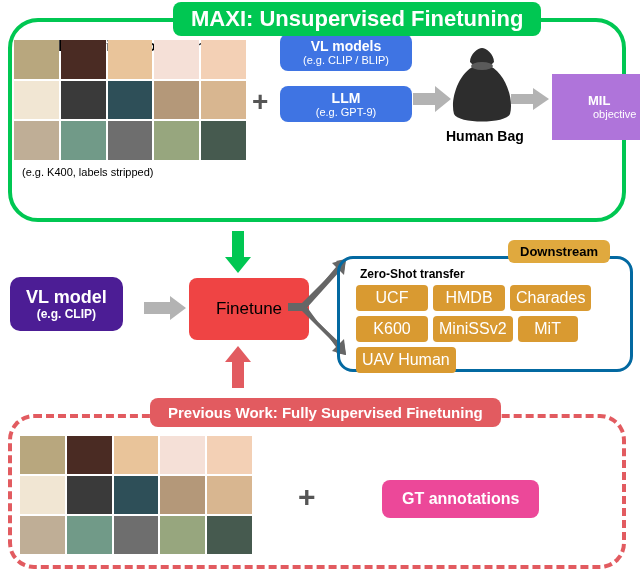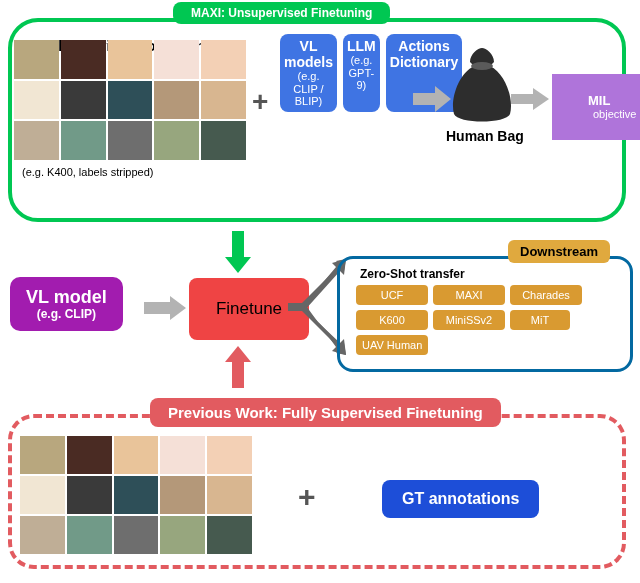--- a/index.html
+++ b/index.html
@@ -1,82 +1,82 @@
 <!DOCTYPE html>
 <html><head>
 <meta charset="utf-8">
 <style>
   * { box-sizing: border-box; margin: 0; padding: 0; }
   body { font-family: Arial, Helvetica, sans-serif; width: 640px; height: 583px; position: relative; background: #fff; font-size: 12px; }
 
   
-  .top-title { position: absolute; left: 173px; top: 2px; background: #00c752; color: #fff; font-weight: bold; font-size: 12px; padding: 4px 18px; border-radius: 8px; z-index: 3; }
+  .top-title { position: absolute; left: 173px; top: 2px; background: #00c752; color: #fff; font-weight: bold; font-size: 22px; padding: 4px 18px; border-radius: 8px; z-index: 3; }
   .green-box { position: absolute; left: 8px; top: 18px; width: 618px; height: 204px; border: 4px solid #00c752; border-radius: 30px; padding: 14px 12px 10px 12px; }
   .unlabeled-title { font-weight: bold; font-size: 14px; margin-left: 4px; margin-top: 2px; }
   .thumbs { position: absolute; left: 14px; top: 40px; width: 232px; height: 120px; display: grid; grid-template-columns: repeat(5,1fr); grid-template-rows: repeat(3,1fr); gap: 2px; }
   .thumbs div { background: #777; }
   .thumbs div:nth-child(1){background:#b8a77e} .thumbs div:nth-child(2){background:#4a2b23}
   .thumbs div:nth-child(3){background:#e9c49a} .thumbs div:nth-child(4){background:#f5e0d7}
   .thumbs div:nth-child(5){background:#f3d0b5} .thumbs div:nth-child(6){background:#f1e6d3}
   .thumbs div:nth-child(7){background:#3a3a3a} .thumbs div:nth-child(8){background:#2e4f58}
   .thumbs div:nth-child(9){background:#b49879} .thumbs div:nth-child(10){background:#d8b690}
   .thumbs div:nth-child(11){background:#bfae96} .thumbs div:nth-child(12){background:#719a88}
   .thumbs div:nth-child(13){background:#6e6e6e} .thumbs div:nth-child(14){background:#97a67e}
   .thumbs div:nth-child(15){background:#465a4f}
   .unlabeled-caption { position: absolute; left: 22px; top: 166px; font-size: 11px; }
 
   .plus1 { position: absolute; left: 252px; top: 86px; font-size: 28px; color: #555; font-weight: bold; }
 
-  .blue-stack { position: absolute; left: 280px; top: 34px; width: 132px; display: flex; flex-direction: row; gap: 6px; justify-content: space-between; }
+  .blue-stack { position: absolute; left: 280px; top: 34px; width: 132px; display: flex; flex-direction: column; gap: 15px; justify-content: space-between; }
   .blue-pill { background: #3f74e3; color: #fff; border-radius: 8px; text-align: center; padding: 4px 4px; font-weight: bold; font-size: 14px; line-height: 1.15; }
   .blue-pill .sub { font-weight: normal; font-size: 11px; display:block; }
 
   .gray-arrow1 { position: absolute; left: 413px; top: 86px; width: 38px; height: 26px; }
   .gray-arrow2 { position: absolute; left: 511px; top: 88px; width: 38px; height: 22px; }
 
   .bag { position: absolute; left: 450px; top: 48px; width: 64px; height: 76px; }
   .bag-label { position: absolute; left: 446px; top: 128px; font-weight: bold; font-size: 14px; }
 
   .mil { position: absolute; left: 552px; top: 74px; background: #af74da; color: #fff; font-weight: bold; font-size: 13px; text-align: center; padding: 20px 10px; border-radius: 0; line-height: 1.1; }
   .mil .sub2 { font-weight: normal; font-size: 11px; display:block;margin-left:31px; }
 
   
-  .vl-big { position: absolute; left: 10px; top: 277px; background: #a21caf; color: #fff; border-radius: 10px; text-align: center; font-weight: bold; font-size: 18px; padding: 10px 16px; line-height: 1.15; }
+  .vl-big { position: absolute; left: 10px; top: 277px; background: #4c1d95; color: #fff; border-radius: 10px; text-align: center; font-weight: bold; font-size: 18px; padding: 10px 16px; line-height: 1.15; }
   .vl-big .sub { font-size: 12px; display:block; }
 
   .arrow-r1 { position: absolute; left: 144px; top: 296px; width: 42px; height: 24px; }
   .finetune { position: absolute; left: 189px; top: 278px; background: #ef4444; color: #000; width: 120px; height: 62px; border-radius: 8px; display:flex; align-items:center; justify-content:center; font-size: 17px; }
   .green-down { position: absolute; left: 225px; top: 231px; width: 26px; height: 42px; }
   .red-up    { position: absolute; left: 225px; top: 346px; width: 26px; height: 42px; }
 
   .fork { position: absolute; left: 288px; top: 259px; width: 58px; height: 96px; }
 
   .downstream-tag { position: absolute; left: 508px; top: 240px; background: #e0a93e; color: #000; font-weight: bold; font-size: 13px; padding: 4px 12px; border-radius: 6px; z-index: 2; }
   .yellow-box { position: absolute; left: 337px; top: 256px; width: 296px; height: 116px; border: 3px solid #0369a1; border-radius: 16px; padding: 6px 16px; }
   .zs-title { font-weight: bold; font-size: 12px; margin: 2px 0 4px 4px; }
   .fs-title { font-weight: bold; font-size: 12px; margin: 4px 0 0 4px; }
   .ds-grid { display: flex; flex-wrap: wrap; gap: 5px; margin-bottom: 2px; }
-  .ds { background: #d99a31; color: #fff; font-size: 11px; padding: 4px 6px; border-radius: 4px; text-align: center; flex: 0 0 auto; min-width: 72px; }
+  .ds { background: #d99a31; color: #fff; font-size: 16px; padding: 4px 6px; border-radius: 4px; text-align: center; flex: 0 0 auto; min-width: 72px; }
   .ds.small { min-width: 60px; }
 
   
   .red-title { position: absolute; left: 150px; top: 398px; background: #e25b60; color: #fff; font-weight: bold; font-size: 15px; padding: 6px 18px; border-radius: 8px; z-index: 3; }
   .red-box { position: absolute; left: 8px; top: 414px; width: 618px; height: 155px; border: 4px dashed #e25b60; border-radius: 26px; }
   .thumbs2 { position: absolute; left: 20px; top: 436px; width: 232px; height: 118px; display: grid; grid-template-columns: repeat(5,1fr); grid-template-rows: repeat(3,1fr); gap: 2px; }
   .thumbs2 div { background: #777; }
   .thumbs2 div:nth-child(1){background:#b8a77e} .thumbs2 div:nth-child(2){background:#4a2b23}
   .thumbs2 div:nth-child(3){background:#e9c49a} .thumbs2 div:nth-child(4){background:#f5e0d7}
   .thumbs2 div:nth-child(5){background:#f3d0b5} .thumbs2 div:nth-child(6){background:#f1e6d3}
   .thumbs2 div:nth-child(7){background:#3a3a3a} .thumbs2 div:nth-child(8){background:#2e4f58}
   .thumbs2 div:nth-child(9){background:#b49879} .thumbs2 div:nth-child(10){background:#d8b690}
   .thumbs2 div:nth-child(11){background:#bfae96} .thumbs2 div:nth-child(12){background:#719a88}
   .thumbs2 div:nth-child(13){background:#6e6e6e} .thumbs2 div:nth-child(14){background:#97a67e}
   .thumbs2 div:nth-child(15){background:#465a4f}
   .plus2 { position: absolute; left: 298px; top: 480px; font-size: 30px; color: #555; font-weight: bold; }
-  .gt { position: absolute; left: 382px; top: 480px; background: #1d4ed8; color: #fff; font-weight: bold; font-size: 16px; padding: 10px 20px; border-radius: 8px; }
+  .gt { position: absolute; left: 382px; top: 480px; background: #ec4899; color: #fff; font-weight: bold; font-size: 16px; padding: 10px 20px; border-radius: 8px; }
 
   svg { display:block; }
 </style>
 </head>
 <body>
 
 <div class="top-title">MAXI: Unsupervised Finetuning</div>
 <div class="green-box">
   <div class="unlabeled-title">Unlabeled video collection</div>
 </div>
@@ -101,23 +101,20 @@
 <div class="plus1">+</div>
 
 <div class="blue-stack">
   <div class="blue-pill">
     <span>VL models</span>
     <span class="sub">(e.g. CLIP / BLIP)</span>
   </div>
   <div class="blue-pill">
     <span>LLM</span>
     <span class="sub">(e.g. GPT-9)</span>
-  </div>
-  <div class="blue-pill">
-    <span>Actions Dictionary</span>
   </div>
 </div>
 
 <svg class="gray-arrow1" viewBox="0 0 38 26">
     <path d="M0 7 L22 7 L22 0 L38 13 L22 26 L22 19 L0 19 Z" fill="#b3b3b3"></path>
   </svg>
 <svg class="bag" viewBox="0 0 64 76">
   <path d="M20 14 C20 6 28 0 32 0 C36 0 44 6 44 14 L40 18 C56 26 64 52 60 66 C56 76 8 76 4 66 C0 52 8 26 24 18 Z" fill="#2d2d2d"></path>
   <ellipse cx="32" cy="18" rx="11" ry="4" fill="#5a5a5a"></ellipse>
 </svg>
@@ -149,21 +146,21 @@
   <path d="M0 46 L16 46 L48 8 L44 4 L58 0 L56 16 L52 12 L16 52 Z" fill="#666"></path>
   <path d="M0 50 L16 50 L52 84 L56 80 L58 96 L44 92 L48 88 L16 44 Z" fill="#666"></path>
   <path d="M0 44 L14 44 L52 6 L48 2 L58 0 L56 12 L54 8 L16 48 L54 88 L56 84 L58 96 L48 94 L52 90 L14 52 L0 52 Z" fill="#666"></path>
 </svg>
 
 <div class="downstream-tag">Downstream</div>
 <div class="yellow-box">
   <div class="zs-title">Zero-Shot transfer</div>
   <div class="ds-grid">
     <div class="ds">UCF</div>
-    <div class="ds">MAXI</div>
+    <div class="ds">HMDB</div>
     <div class="ds">Charades</div>
     <div class="ds">K600</div>
     <div class="ds">MiniSSv2</div>
     <div class="ds small">MiT</div>
     <div class="ds">UAV Human</div>
   </div>
 </div>
 
 <div class="red-title">Previous Work: Fully Supervised Finetuning</div>
 <div class="red-box"></div>

